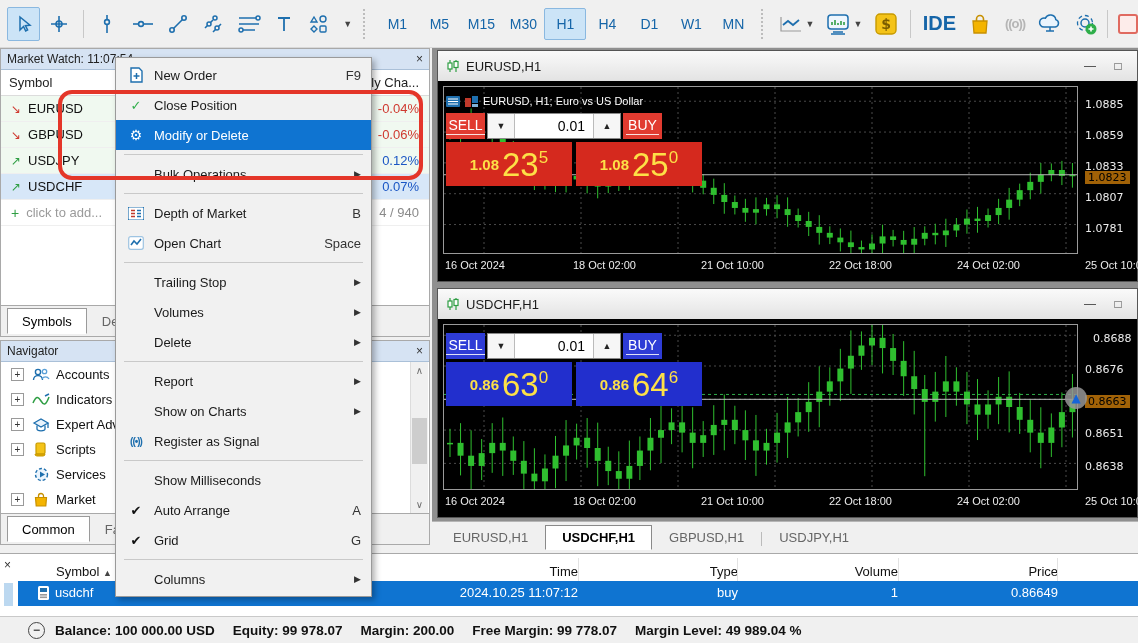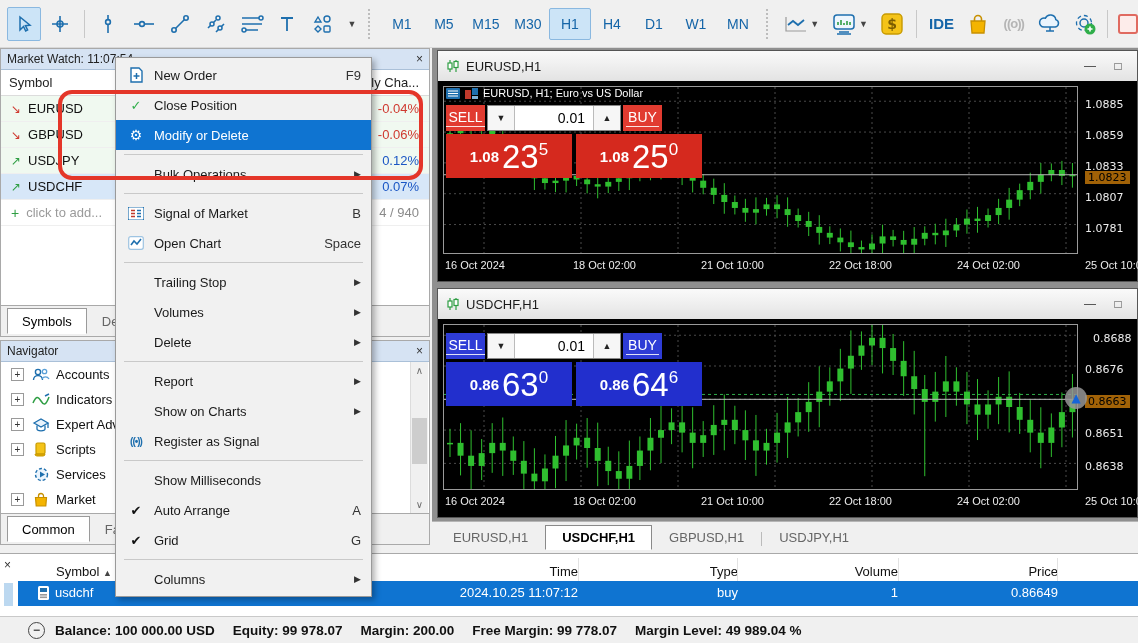--- a/index.html
+++ b/index.html
@@ -8,21 +8,21 @@
 
   
   #toolbar{left:0;top:0;width:1138px;height:48px;background:#f0f0f0;border-bottom:1px solid #d9d9d9;display:flex;align-items:center;padding-left:6px;box-sizing:border-box;}
   .tbtn{width:32px;height:32px;display:flex;align-items:center;justify-content:center;border:1px solid transparent;border-radius:2px;margin:0 1px;}
   .tbtn.sel{background:#cce4f7;border-color:#8ab8e0;}
   .tsep{width:1px;height:28px;background:#c8c8c8;margin:0 6px;}
   .tdots{width:4px;height:30px;border-left:2px dotted #bdbdbd;margin:0 7px;}
   .tf{min-width:34px;height:30px;display:flex;align-items:center;justify-content:center;color:#1565a8;font-size:14px;border:1px solid transparent;border-radius:2px;padding:0 3px;}
   .tf.sel{background:#cce4f7;border-color:#8ab8e0;}
   .caret{font-size:9px;color:#444;margin-left:2px;}
-  .ide{color:#1565a8;font-size:15px;font-weight:bold;padding:0 6px;}
+  .ide{color:#1565a8;font-size:20px;font-weight:bold;padding:0 6px;}
   .graybadge{color:#b5b5b5;font-weight:bold;font-size:13px;letter-spacing:-1px;}
 
   
   .panel{position:absolute;background:#fff;border:1px solid #a9a9a9;box-sizing:border-box;}
   .phead{height:20px;background:#d6e3f3;border-bottom:1px solid #aac0d8;display:flex;align-items:center;padding:0 6px;font-size:12px;color:#222;}
   .phead .px{margin-left:auto;color:#333;font-size:12px;cursor:default;}
   .mwrow{height:25px;display:flex;align-items:center;border-bottom:1px solid #efefef;font-size:13px;}
   .arrow-dn{color:#cf3a30;margin:0 7px 0 10px;font-size:12px;}
   .arrow-up{color:#2f9e44;margin:0 7px 0 10px;font-size:12px;}
   .chg{margin-left:auto;padding-right:10px;font-size:13px;}
@@ -69,21 +69,21 @@
   .ocp{position:absolute;left:8px;top:40px;width:282px;z-index:5;}
   .oclabel{display:flex;align-items:center;color:#fff;font-size:11px;height:16px;white-space:nowrap;}
   .oclabel .lic{margin-right:5px;display:flex;}
   .ocbtns{display:flex;margin-top:4px;height:26px;}
   .bigbtn{width:39px;display:flex;align-items:center;justify-content:center;color:#fff;font-size:14px;}
   .bigbtn span{border-bottom:1px solid rgba(255,255,255,.85);padding:0 2px 1px;}
   .stepper{display:flex;margin:0 2px;border:1px solid #888;background:#fff;height:24px;}
   .stepper .sarr{width:26px;display:flex;align-items:center;justify-content:center;font-size:9px;color:#222;border-left:1px solid #bbb;border-right:1px solid #bbb;background:#f6f6f6;}
   .stepper .sval{width:70px;display:flex;align-items:center;justify-content:flex-end;padding-right:8px;font-size:14px;color:#000;}
   .ocprices{display:flex;margin-top:3px;}
-  .pbox{width:126px;height:44px;display:flex;align-items:center;justify-content:center;color:#ffffff;}
+  .pbox{width:126px;height:44px;display:flex;align-items:center;justify-content:center;color:#fde047;}
   .pbox .sm{font-size:15px;font-weight:bold;margin-right:3px;}
   .pbox .bg{font-size:33px;line-height:33px;}
   .pbox .sp{font-size:17px;margin-top:-12px;}
   .pbox+.pbox{margin-left:4px;}
   .red .bigbtn{background:#e13b30;} .red .pbox{background:#d5291e;}
   .blue .bigbtn{background:#2e3cd6;} .blue .pbox{background:#222fcd;}
 
   
   #ctabs{position:absolute;left:0;right:0;bottom:0;height:28px;background:#f0f0f0;border-top:1px solid #b5b5b5;display:flex;align-items:flex-end;padding-left:4px;}
   .ctab{height:23px;padding:0 16px;display:flex;align-items:center;font-size:13px;color:#666;border:1px solid transparent;}
@@ -554,21 +554,21 @@
             <span class="curlbl" style="top: 84.7429px;">1.0823</span>
           </div>
         <div class="chart-times" style="top:178px;width:694px;">
             <span style="left: 2px;">16 Oct 2024</span>
             <span style="left: 130px;">18 Oct 02:00</span>
             <span style="left: 258px;">21 Oct 10:00</span>
             <span style="left: 386px;">22 Oct 18:00</span>
             <span style="left: 514px;">24 Oct 02:00</span>
             <span style="left: 642px;">25 Oct 10:00</span>
           </div>
-        <div class="ocp red" style="top:4px;">
+        <div class="ocp red" style="top:12px;">
           <div class="oclabel">
             <span class="lic">
                 <svg width="14" height="11" viewBox="0 0 14 11">
                   <rect x="0" y="0" width="14" height="11" rx="1" fill="#1e6fae"></rect>
                   <path d="M2 3 H12 M2 5.5 H12 M2 8 H12" stroke="#fff" stroke-width="1"></path>
                 </svg>
               </span>
             <span class="lic">
                 <svg width="13" height="11" viewBox="0 0 13 11">
                   <rect x="0" y="2" width="6" height="9" fill="#c0392b"></rect>
@@ -885,21 +885,21 @@
     </div>
     <div class="msep"></div>
     <div class="mi">
       <span class="mic">
           <svg width="16" height="13" viewBox="0 0 16 13">
             <rect x="0" y="0" width="16" height="13" rx="1.5" fill="#fff" stroke="#1e6fae" stroke-width="1.2"></rect>
             <path d="M3 3.5 H7 M3 6.5 H7 M3 9.5 H7" stroke="#c0392b" stroke-width="1.4"></path>
             <path d="M9 3.5 H13 M9 6.5 H13 M9 9.5 H13" stroke="#1e6fae" stroke-width="1.4"></path>
           </svg>
         </span>
-      <span class="mlab">Signal of Market</span>
+      <span class="mlab">Depth of Market</span>
       <span class="msc">B</span>
     </div>
     <div class="mi">
       <span class="mic">
           <svg width="16" height="14" viewBox="0 0 16 14">
             <rect x="0.7" y="0.7" width="14.6" height="12.6" rx="2" fill="#fff" stroke="#9ec4e2" stroke-width="1.2"></rect>
             <path d="M3 9 L6 5 L9 8 L13 3" fill="none" stroke="#1e6fae" stroke-width="1.6"></path>
           </svg>
         </span>
       <span class="mlab">Open Chart</span>

